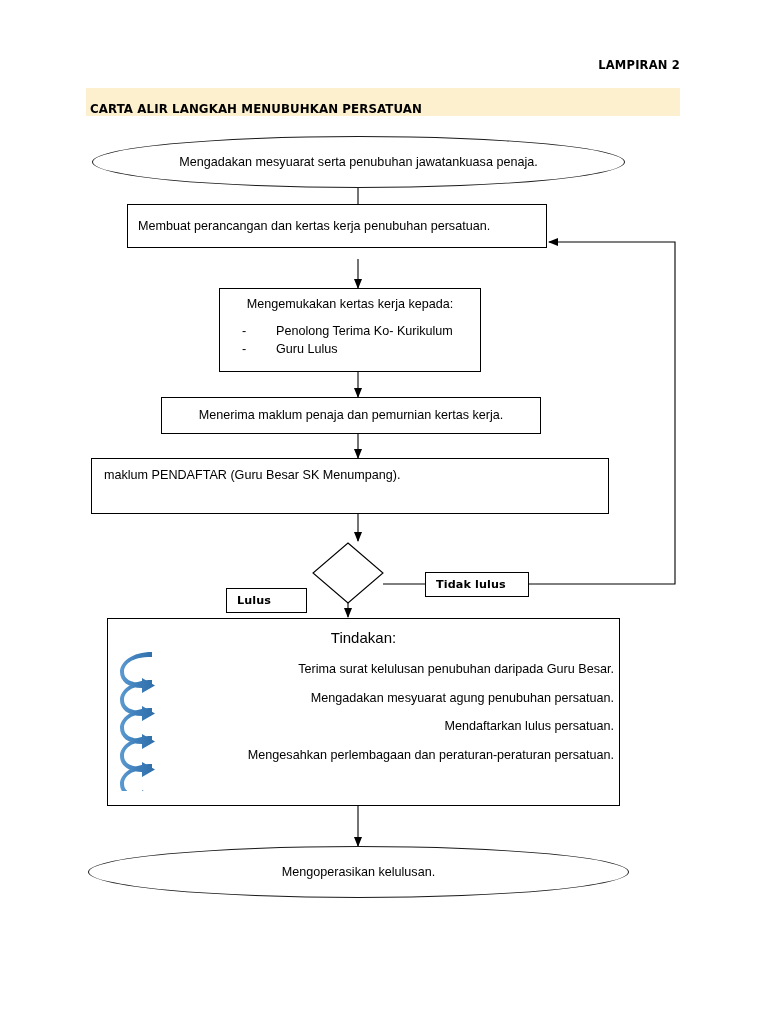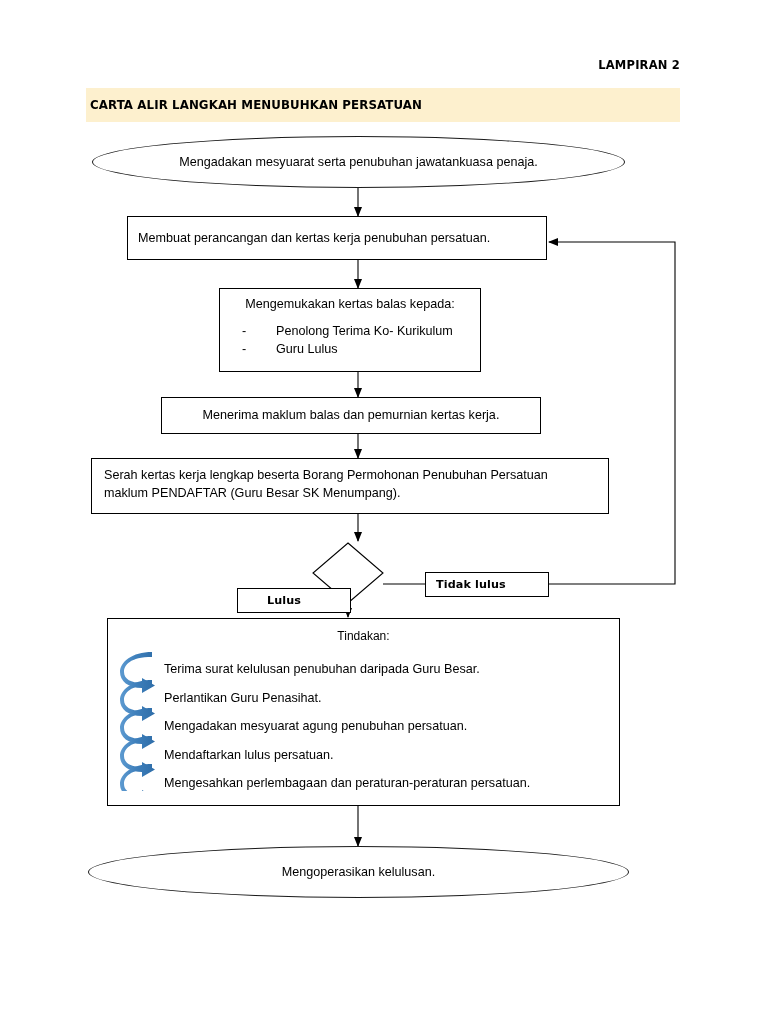--- a/index.html
+++ b/index.html
@@ -33,24 +33,24 @@
     font-weight: bold;
     letter-spacing: 0.2px;
     font-family: "DejaVu Sans", sans-serif;
   }
 
   .title-banner {
     position: absolute;
     left: 86px;
     top: 88px;
     width: 594px;
-    height: 34px;
+    height: 28px;
     background: #FDF0CE;
     display: flex;
-    align-items: center;
+    align-items: flex-end;
   }
   .title-banner .title-text {
     padding-left: 4px;
     font-size: 11.8px;
     font-weight: bold;
     letter-spacing: 0.1px;
     font-family: "DejaVu Sans", sans-serif;
   }
 
   
@@ -136,34 +136,35 @@
     left: 107px;
     top: 618px;
     width: 513px;
     height: 188px;
     box-sizing: border-box;
     border: 1px solid #000000;
     background: #ffffff;
   }
   #tindakan-heading {
     text-align: center;
-    font-size: 12px;
+    font-size: 15px;
     margin-top: 10px;
   }
   #tindakan-list {
     position: absolute;
     left: 56px;
     top: 36px;
     width: 450px;
   }
   .tindakan-item {
     font-size: 12.6px;
     height: 28.5px;
     line-height: 28.5px;
     white-space: nowrap;
+    text-align: right;
   }
   #coil {
     position: absolute;
     left: 8px;
     top: 32px;
     width: 52px;
     height: 140px;
   }
 
   
@@ -217,71 +218,69 @@
       <polyline points="525,584 675,584 675,242 549,242" marker-end="url(#arrowhead)"></polyline>
 
       <polygon points="348,543 383,573 348,603 313,573" stroke="#000000" stroke-width="1.1" fill="#ffffff"></polygon>
     </g>
   </svg>
 
   <div class="oval" style="left:92px; top:136px; width:533px; height:52px;">
     <div class="pad" style="width:400px;">Mengadakan mesyuarat serta penubuhan jawatankuasa penaja.</div>
   </div>
 
-  <div class="node centered" style="left:127px; top:216px; width:420px; height:44px;">
+  <div class="node centered" style="left:127px; top:204px; width:420px; height:44px;">
     <div class="pad" style="width:100%; text-align:left;">Membuat perancangan dan kertas kerja penubuhan persatuan.</div>
   </div>
 
   <div class="node" style="left:219px; top:288px; width:262px; height:84px;">
-    <div class="listbox-title">Mengemukakan kertas balas kepada:</div>
+    <div class="listbox-title">Mengemukakan kertas kerja kepada:</div>
     <div class="dash-row">
       <span class="dash">-</span>
       <span>Penolong Terima Ko- Kurikulum</span>
     </div>
     <div class="dash-row">
       <span class="dash">-</span>
       <span>Guru Lulus</span>
     </div>
   </div>
 
   <div class="node centered" style="left:161px; top:397px; width:380px; height:37px;">
-    <div class="pad">Menerima maklum balas dan pemurnian kertas kerja.</div>
+    <div class="pad">Menerima maklum penaja dan pemurnian kertas kerja.</div>
   </div>
 
   <div class="node" style="left:91px; top:458px; width:518px; height:56px;">
     <div class="ml" style="margin-top:8px;">
-      <div>Serah kertas kerja lengkap beserta Borang Permohonan Penubuhan Persatuan</div>
       <div>maklum PENDAFTAR (Guru Besar SK Menumpang).</div>
     </div>
   </div>
 
-  <div class="chip" style="left:237px; top:588px; width:114px; height:25px;padding-left:19px;">
+  <div class="chip" style="left:226px; top:588px; width:81px; height:25px;">
     <span>Lulus</span>
   </div>
 
-  <div class="chip" style="left:425px; top:572px; width:124px; height:25px;">
+  <div class="chip" style="left:425px; top:572px; width:104px; height:25px;">
     <span>Tidak lulus</span>
   </div>
 
   <div id="tindakan-box">
     <div id="tindakan-heading">Tindakan:</div>
 
     <svg id="coil" viewBox="0 0 52 140" xmlns="http://www.w3.org/2000/svg">
       <g fill="url(#coilGrad)">
         <path d="M30 2 C8 2 2 10 2 17 C2 24 9 28 20 28 L20 23 L33 30.5 L20 38 L20 33 C6 33 -2 26 -2 17 C-2 7 10 -3 30 -3 Z" transform="translate(6,4)"></path>
         <path d="M30 2 C8 2 2 10 2 17 C2 24 9 28 20 28 L20 23 L33 30.5 L20 38 L20 33 C6 33 -2 26 -2 17 C-2 7 10 -3 30 -3 Z" transform="translate(6,32)"></path>
         <path d="M30 2 C8 2 2 10 2 17 C2 24 9 28 20 28 L20 23 L33 30.5 L20 38 L20 33 C6 33 -2 26 -2 17 C-2 7 10 -3 30 -3 Z" transform="translate(6,60)"></path>
         <path d="M30 2 C8 2 2 10 2 17 C2 24 9 28 20 28 L20 23 L33 30.5 L20 38 L20 33 C6 33 -2 26 -2 17 C-2 7 10 -3 30 -3 Z" transform="translate(6,88)"></path>
         <path d="M30 2 C8 2 2 10 2 17 C2 24 9 28 20 28 L20 23 L33 30.5 L20 38 L20 33 C6 33 -2 26 -2 17 C-2 7 10 -3 30 -3 Z" transform="translate(6,116)"></path>
       </g>
     </svg>
 
     <div id="tindakan-list">
       <div class="tindakan-item">Terima surat kelulusan penubuhan daripada Guru Besar.</div>
-      <div class="tindakan-item">Perlantikan Guru Penasihat.</div>
       <div class="tindakan-item">Mengadakan mesyuarat agung penubuhan persatuan.</div>
       <div class="tindakan-item">Mendaftarkan lulus persatuan.</div>
       <div class="tindakan-item">Mengesahkan perlembagaan dan peraturan-peraturan persatuan.</div>
     </div>
   </div>
 
   <div class="oval" style="left:88px; top:846px; width:541px; height:52px;">
     <div class="pad">Mengoperasikan kelulusan.</div>
   </div>
 

